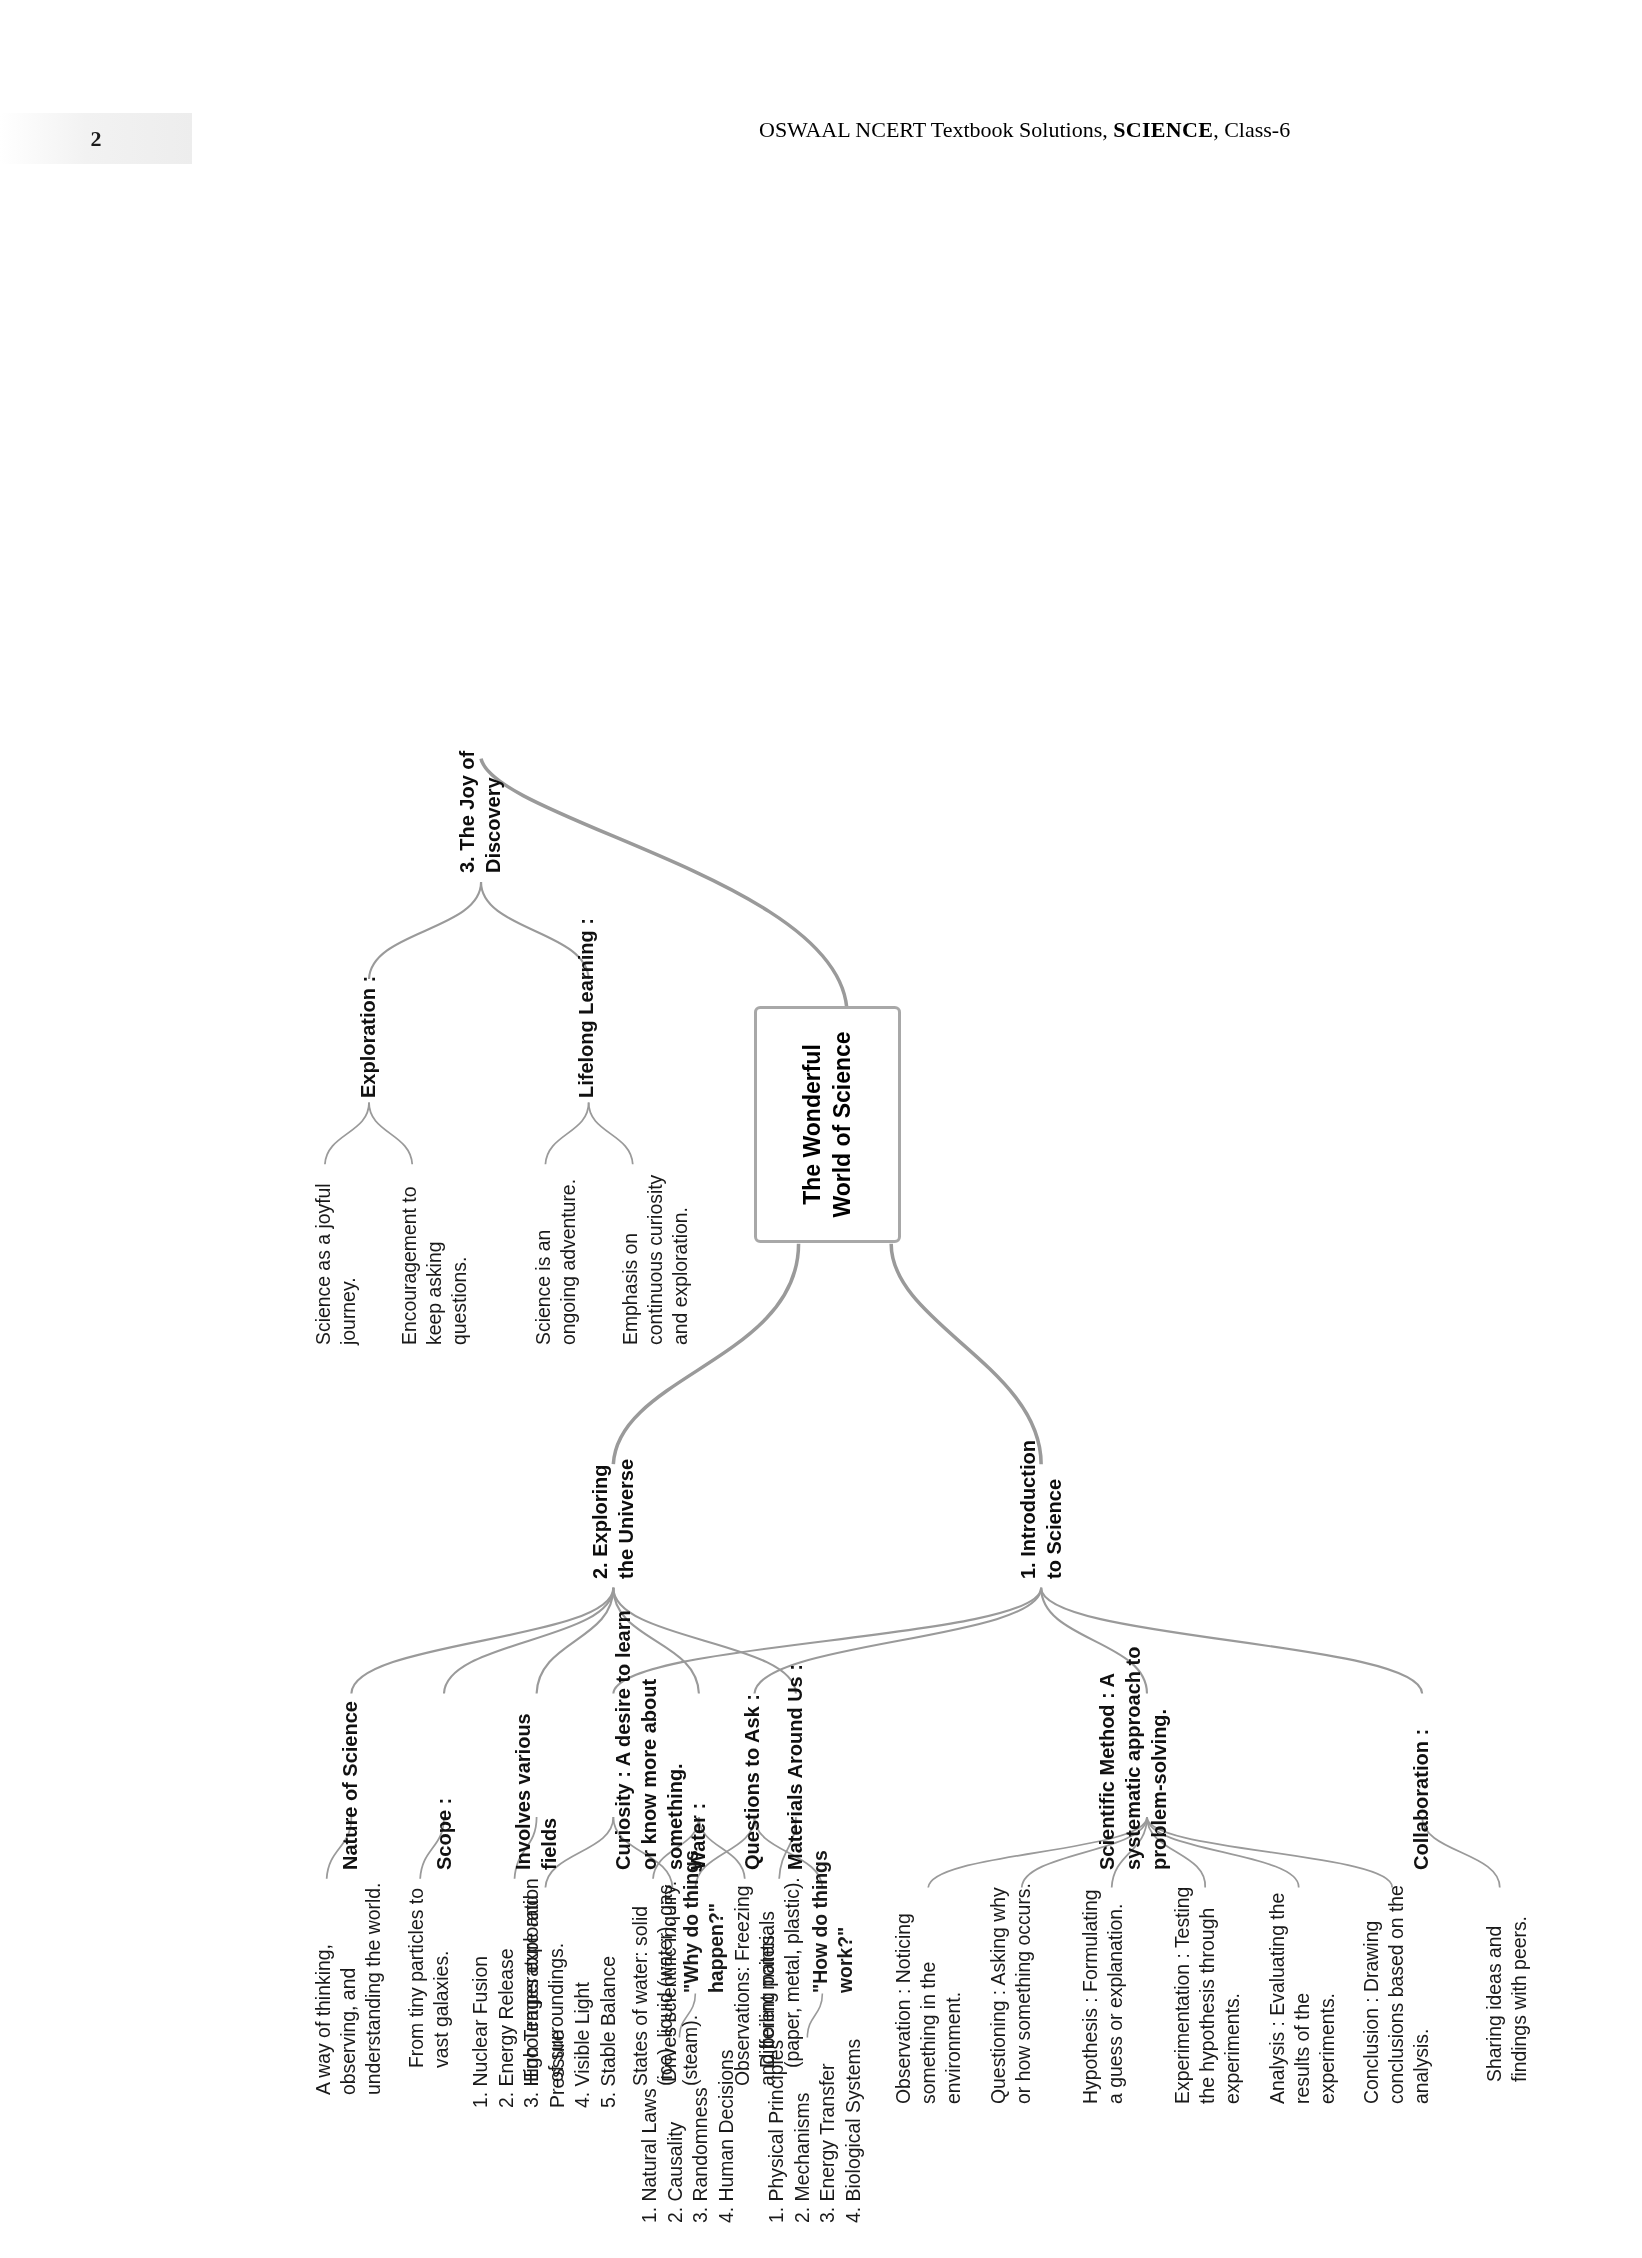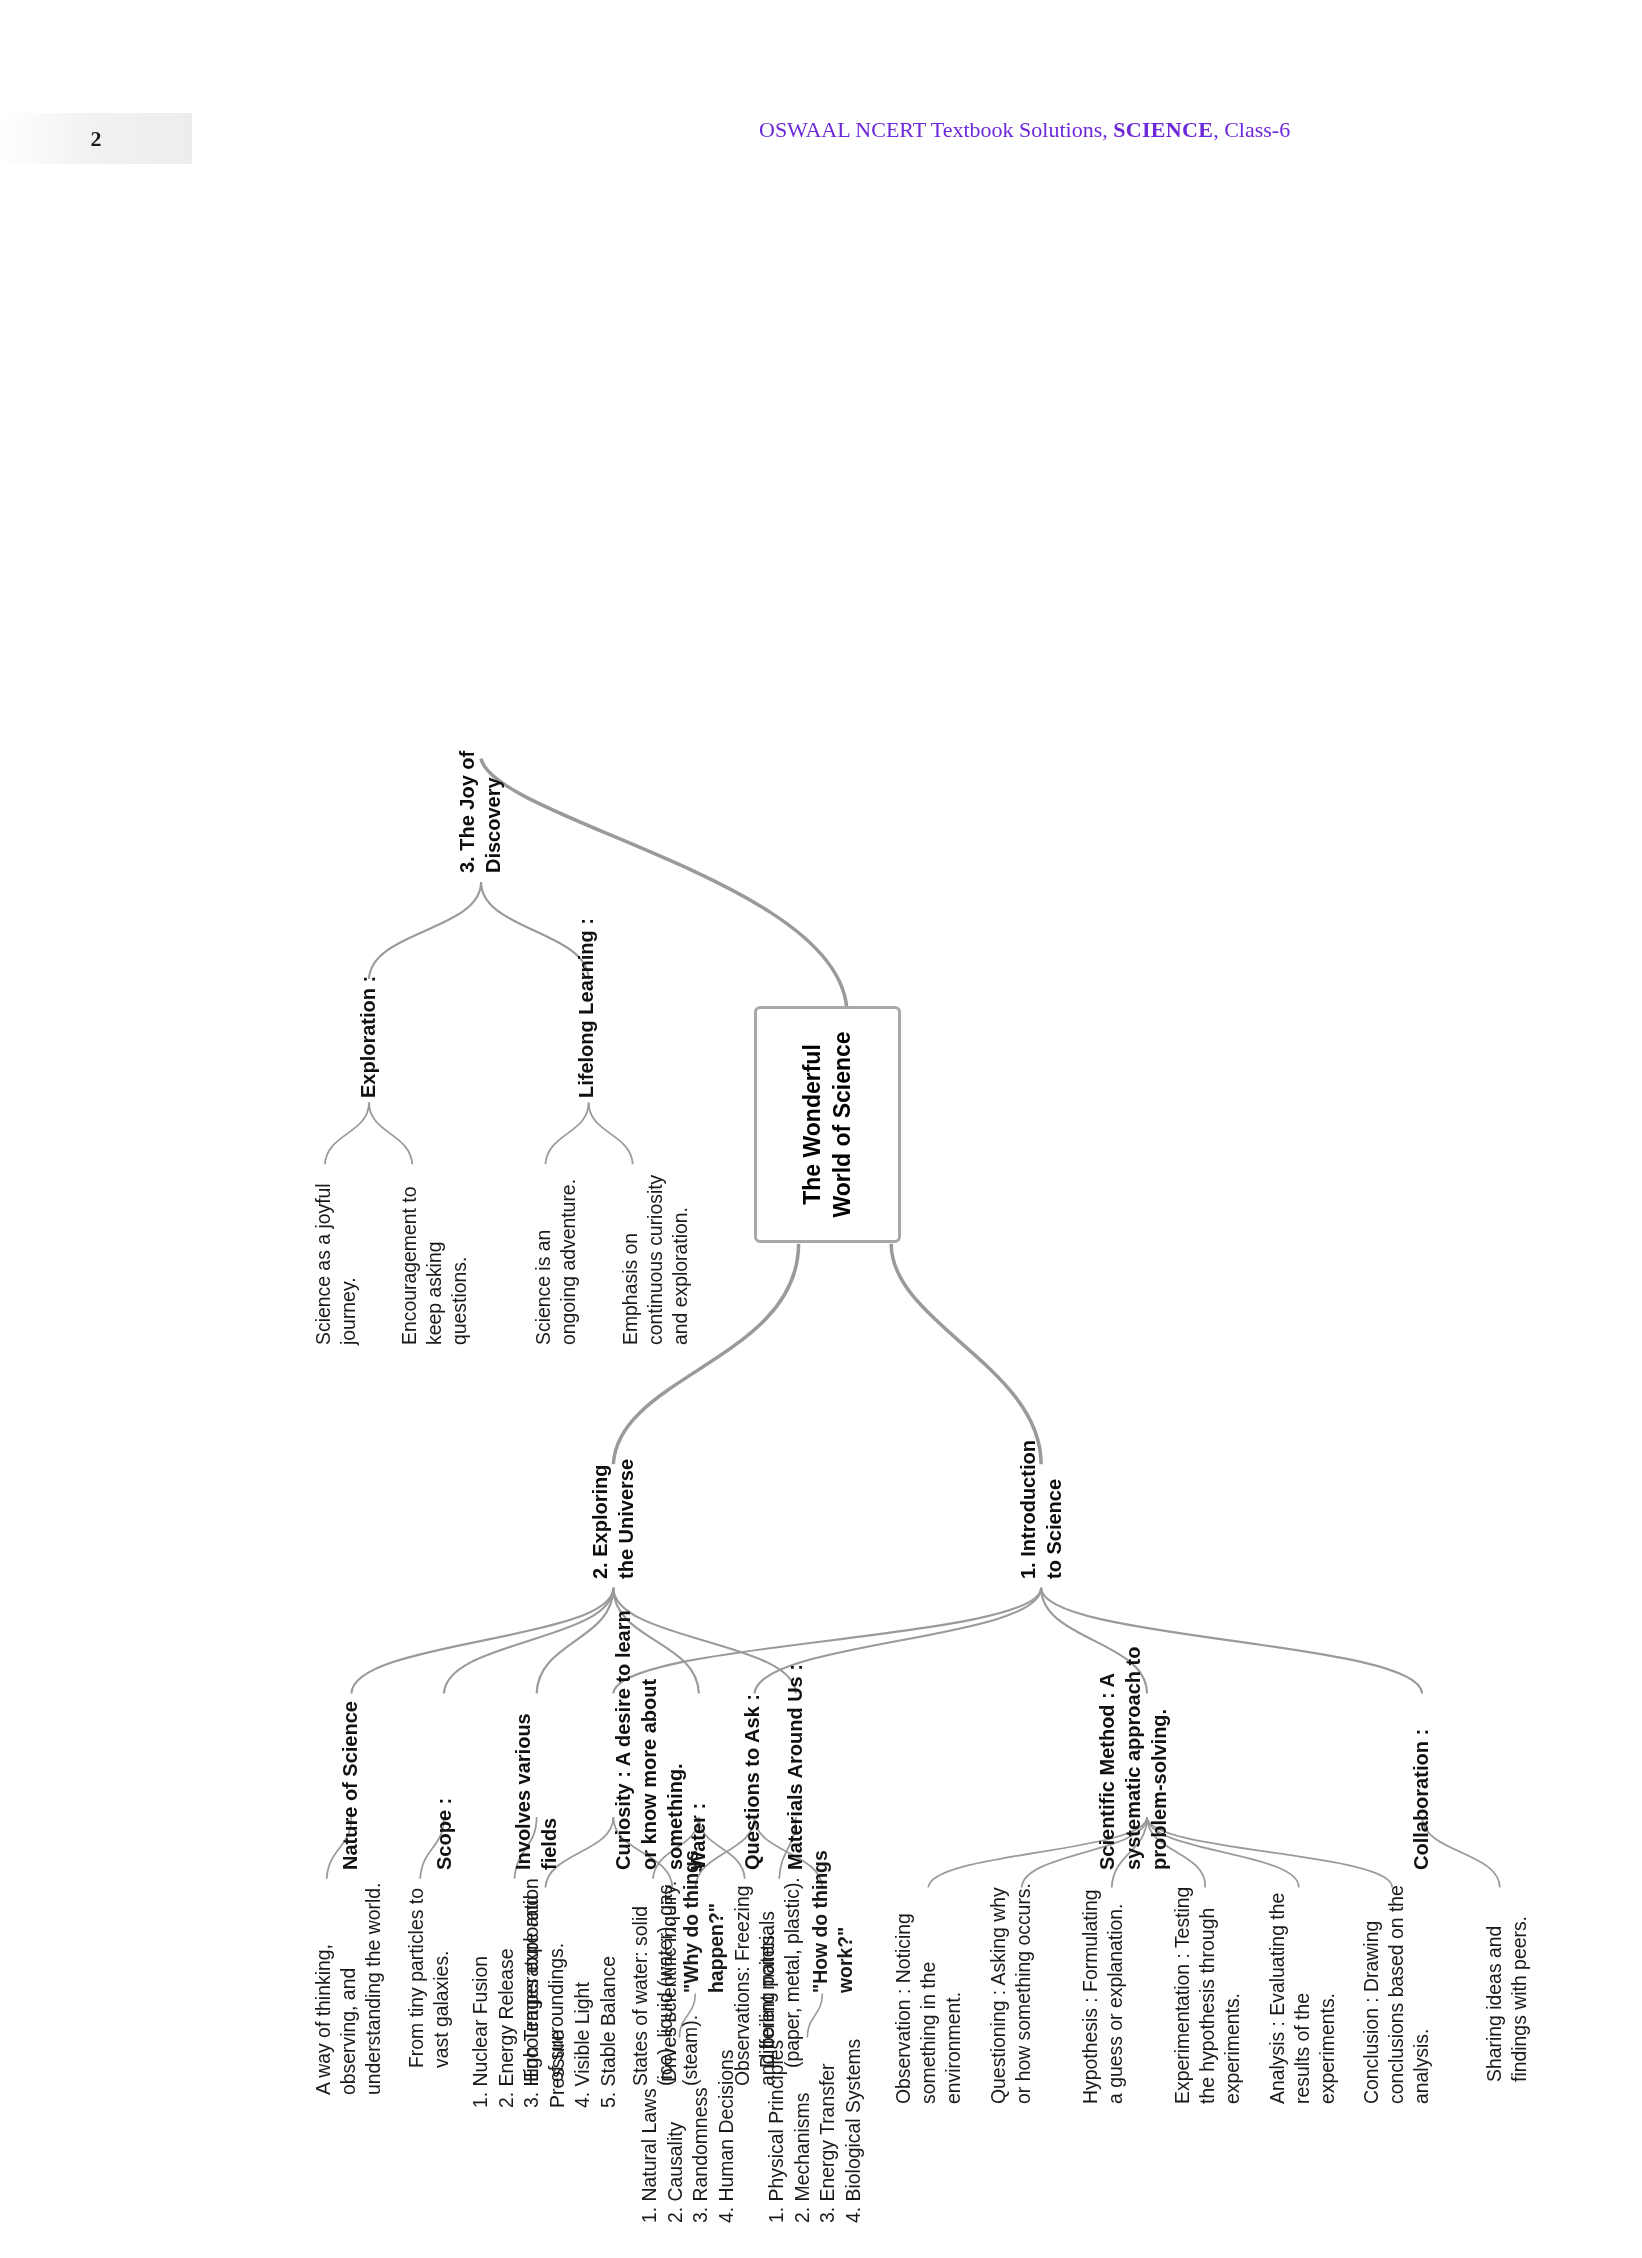--- a/index.html
+++ b/index.html
@@ -5,21 +5,21 @@
   html,body{margin:0;padding:0;background:#ffffff;}
   body{width:1643px;height:2258px;position:relative;font-family:"Liberation Sans",sans-serif;color:#141414;}
 
   
   .page-num-box{position:absolute;left:0;top:113px;width:192px;height:51px;
     background:linear-gradient(to right,#ffffff 0%,#f2f2f2 45%,#ededed 100%);}
   .page-num{position:absolute;left:0;top:113px;width:192px;height:51px;
     display:flex;align-items:center;justify-content:center;
     font-family:"Liberation Serif",serif;font-weight:bold;font-size:22px;color:#1b1b1b;}
   .header-title{position:absolute;left:759px;top:117px;
-    font-family:"Liberation Serif",serif;font-size:22px;color:#6d28d9;white-space:nowrap;}
+    font-family:"Liberation Serif",serif;font-size:22px;color:#000000;white-space:nowrap;}
   .header-title b{font-weight:bold;letter-spacing:0.3px;}
 
   
   #map-rot{position:absolute;left:0;top:0;width:2258px;height:1643px;
     transform-origin:0 0;transform:rotate(-90deg) translate(-2258px,0);}
   #map{position:relative;width:2258px;height:1643px;}
 
   svg.links{position:absolute;left:0;top:0;width:2258px;height:1643px;overflow:visible;}
   svg.links path{fill:none;stroke:#9a9a9a;}
   .lbl{position:absolute;box-sizing:border-box;line-height:1.30;white-space:pre-line;}

